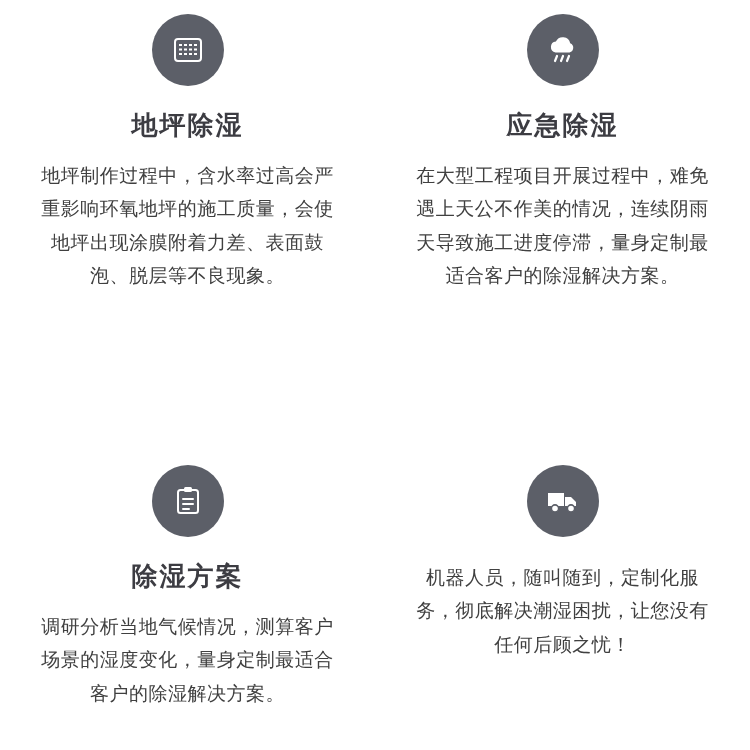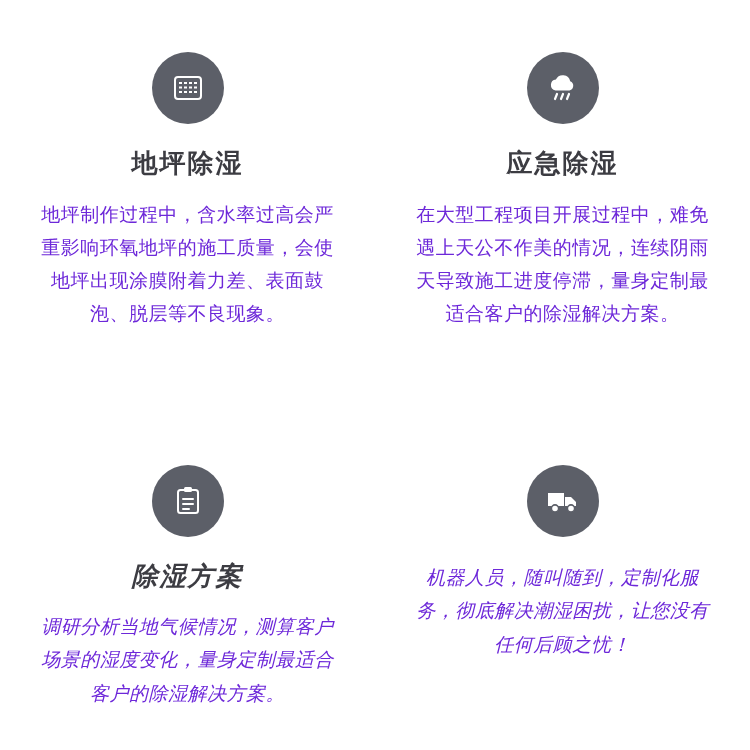--- a/index.html
+++ b/index.html
@@ -28,27 +28,26 @@
   }
   .cell {
     position: relative;
     display: flex;
     flex-direction: column;
     align-items: center;
     box-sizing: border-box;
     padding: 0 28px;
   }
   .cell.row1 {
-    padding-top: 8px;
-    justify-content: center;
+    padding-top: 14px;
+    justify-content: flex-start;
   }
   .cell.row2 {
     padding-top: 90px;
     justify-content: flex-start;
-    font-style: italic;
   }
   .icon-circle {
     width: 72px;
     height: 72px;
     border-radius: 50%;
     background: #5c5f68;
     display: flex;
     align-items: center;
     justify-content: center;
     margin-bottom: 24px;
@@ -61,21 +60,21 @@
     font-size: 26px;
     font-weight: bold;
     color: #3c3c42;
     letter-spacing: 2px;
     margin-bottom: 18px;
     text-align: center;
     line-height: 1.2;
   }
   .card-body {
     font-size: 19px;
-    color: #6d28d9;
+    color: #404040;
     line-height: 1.75;
     text-align: center;
     letter-spacing: 0.5px;
     max-width: 300px;
   }
 </style>
 </head>
 <body>
 
 <div class="page">

